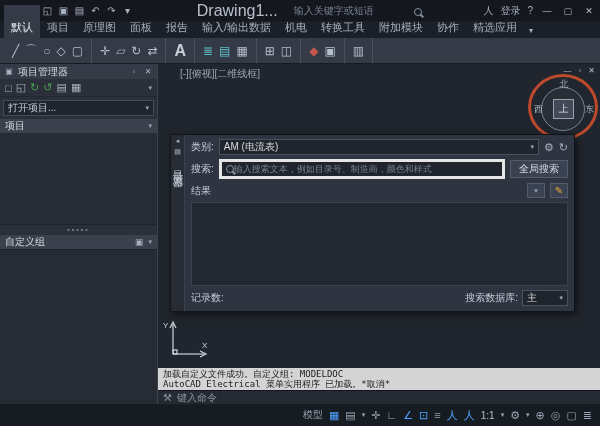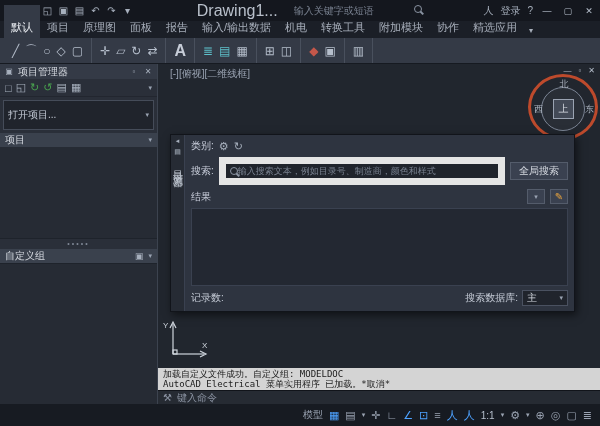--- a/index.html
+++ b/index.html
@@ -7,21 +7,21 @@
   body { font-family:"Liberation Sans",sans-serif; background:#20252d; color:#c3c9d4; font-size:11px; position:relative; }
   .app { position:absolute; inset:0; }
 
   
   .titlebar { position:absolute; top:0; left:0; right:0; height:21px; background:#14171e; display:flex; align-items:center; padding:0 4px; gap:2px; }
   .logo { width:18px; height:21px; color:#d8232f; font-weight:bold; font-size:14px; display:flex; align-items:center; justify-content:center; }
   .qat { display:flex; align-items:center; gap:1px; }
   .qat .ic { width:15px; text-align:center; font-size:10px; color:#a7b0bd; }
   .t-center { flex:1; display:flex; align-items:center; justify-content:center; gap:16px; }
   .doc-title { color:#b9c0cb; font-size:16px; }
-  .tb-search { display:flex; align-items:flex-start; gap:12px; color:#78808f; font-size:10px; }
+  .tb-search { display:flex; align-items:flex-end; gap:12px; color:#78808f; font-size:10px; }
   .tb-search input { background:transparent; border:none; outline:none; width:108px; font-size:10px; color:#c3c9d4; font-family:inherit; }
   .tb-search input::placeholder { color:#78808f; }
   .tb-right { display:flex; align-items:center; gap:7px; color:#a7b0bd; font-size:10px; }
   .win-btn { width:14px; text-align:center; color:#b6bfcc; font-size:9px; }
   .mag { width:8px; height:8px; border:1.5px solid #8a93a2; border-radius:50%; position:relative; display:inline-block; flex:none; }
   .mag::after { content:""; position:absolute; width:4px; height:1.5px; background:#8a93a2; transform:rotate(45deg); right:-3px; bottom:-1px; }
 
   
   .tabs { position:absolute; top:21px; left:0; right:0; height:17px; background:#1b1f27; display:flex; align-items:flex-end; padding-left:4px; }
   .tab { padding:15px 7px 3px; font-size:11px; color:#a7aeba; white-space:nowrap; }
@@ -37,32 +37,32 @@
   .ric.red { color:#c4574a; }
 
   
   .pm { position:absolute; top:64px; left:0; width:158px; bottom:22px; background:#2a2f39; border-right:1px solid #3c434f; display:flex; flex-direction:column; }
   .pm-title { height:15px; background:#343a46; display:flex; align-items:center; padding:0 4px; gap:4px; font-size:10px; color:#d6dae1; }
   .pm-title .sp { flex:1; }
   .pm-title .tic { font-size:8px; color:#a7b0bd; width:10px; text-align:center; }
   .pm-tools { height:18px; display:flex; align-items:center; gap:4px; padding:0 5px; border-bottom:1px solid #22262f; }
   .pm-tools .ic { font-size:11px; color:#a7b0bd; }
   .ic.green { color:#49a44f; }
-  .pm-combo { margin:3px 3px; height:30px; background:#20242c; border:1px solid #454c59; display:flex; align-items:center; justify-content:space-between; padding:0 4px; font-size:10px; color:#c3c9d4; }
+  .pm-combo { margin:3px 3px; height:16px; background:#20242c; border:1px solid #454c59; display:flex; align-items:center; justify-content:space-between; padding:0 4px; font-size:10px; color:#c3c9d4; }
   .caret { font-size:7px; color:#9aa3b2; }
   .pm-header { height:14px; background:#3a414d; display:flex; align-items:center; justify-content:space-between; padding:0 5px; font-size:10px; color:#d6dae1; }
   .pm-body { height:92px; background:#262b34; border-bottom:1px solid #1e232b; }
   .pm-dots { height:10px; text-align:center; color:#7e8694; font-size:7px; letter-spacing:2px; line-height:10px; }
   .pm-hicons { display:flex; align-items:center; gap:5px; }
   .pm-hicons .ic { font-size:9px; color:#a7b0bd; }
   .pm-details-body { flex:1; background:#262b34; border-top:1px solid #1e232b; }
 
   
   .canvas { position:absolute; top:64px; left:158px; right:0; bottom:58px; background:#21262e; overflow:hidden; }
-  .view-label { position:absolute; top:3px; left:12px; font-size:10px; color:#9aa3b2; }
+  .view-label { position:absolute; top:3px; left:22px; font-size:10px; color:#9aa3b2; }
   .dw-controls { position:absolute; top:2px; right:5px; display:flex; gap:7px; font-size:8px; color:#b6bfcc; }
 
   .vcube { position:absolute; top:14px; right:6px; width:60px; height:60px; }
   .vc-ring { position:absolute; left:7px; top:9px; width:44px; height:44px; border:1px solid #7b8494; border-radius:50%; background:rgba(255,255,255,0.04); }
   .vc-face { position:absolute; left:19px; top:21px; width:21px; height:20px; background:#434a57; border:1px solid #9aa3b2; color:#d7dbe2; font-size:10px; display:flex; align-items:center; justify-content:center; }
   .vc-n { position:absolute; top:0; left:50%; transform:translateX(-50%); font-size:9px; color:#aeb6c2; }
   .vc-w { position:absolute; left:0; top:25px; font-size:9px; color:#aeb6c2; }
   .vc-e { position:absolute; right:0; top:25px; font-size:9px; color:#aeb6c2; }
   .vc-highlight { position:absolute; left:-6px; top:-4px; width:70px; height:66px; border:3px solid #bd4a2c; border-radius:50%; }
 
@@ -70,21 +70,21 @@
   .cb { position:absolute; left:12px; top:70px; width:405px; height:178px; display:flex; background:#2e3440; border:1px solid #11141a; box-shadow:2px 3px 8px rgba(0,0,0,.55); }
   .cb-strip { width:14px; background:#262b34; border-right:1px solid #3a4150; display:flex; flex-direction:column; align-items:center; padding:2px 0; gap:3px; }
   .cb-strip .sic { font-size:7px; color:#a7b0bd; }
   .vtext { writing-mode:vertical-rl; font-size:10px; color:#b9c0cb; letter-spacing:2px; margin-top:3px; }
   .cb-main { flex:1; display:flex; flex-direction:column; padding:4px 6px 5px; gap:4px; }
   .cb-row { display:flex; align-items:center; gap:5px; }
   .cb-label { font-size:10px; color:#c9cedb; white-space:nowrap; }
   .combo { flex:1; height:16px; background:#20242c; border:1px solid #4a5160; display:flex; align-items:center; justify-content:space-between; padding:0 4px; font-size:10px; color:#d6dae1; }
   .combo-sm { width:46px; flex:none; }
   .cb-ic { font-size:11px; color:#a7b0bd; }
-  .cb-input { flex:1; height:28px; background:#20242c; border:7px solid #e5e5e5; display:flex; align-items:center; padding:0 4px; }
+  .cb-input { flex:1; height:20px; background:#20242c; border:3px solid #e5e5e5; display:flex; align-items:center; padding:0 4px; }
   .cb-input input { flex:1; background:transparent; border:none; outline:none; font-size:9px; color:#c3c9d4; font-family:inherit; }
   .cb-input input::placeholder { color:#78808f; }
   .btn { height:18px; background:#3a4150; border:1px solid #545c6b; color:#d6dae1; font-size:10px; display:flex; align-items:center; padding:0 8px; white-space:nowrap; }
   .mini-btn { width:18px; height:15px; background:#3a4150; border:1px solid #545c6b; display:flex; align-items:center; justify-content:center; }
   .pencil { color:#e8a33d; font-size:10px; }
   .results { flex:1; background:#232832; border:1px solid #3a4150; }
   .cb-bottom { display:flex; align-items:center; justify-content:space-between; font-size:10px;gap:44px; }
   .cb-bottom .right { display:flex; align-items:center; gap:4px; }
 
   
@@ -243,20 +243,24 @@
 
     <div class="cb">
       <div class="cb-strip">
         <span class="sic">◂</span>
         <span class="sic">▤</span>
         <span class="vtext">目录浏览器</span>
       </div>
       <div class="cb-main">
         <div class="cb-row">
           <span class="cb-label">类别:</span>
+          <div class="combo">
+            <span>AM (电流表)</span>
+            <span class="caret">▾</span>
+          </div>
           <span class="cb-ic">⚙</span>
           <span class="cb-ic">↻</span>
         </div>
         <div class="cb-row">
           <span class="cb-label">搜索:</span>
           <div class="cb-input">
             <span class="mag"></span>
             <input placeholder="输入搜索文本，例如目录号、制造商，颜色和样式" style="">
           </div>
           <div class="btn">全局搜索</div>

